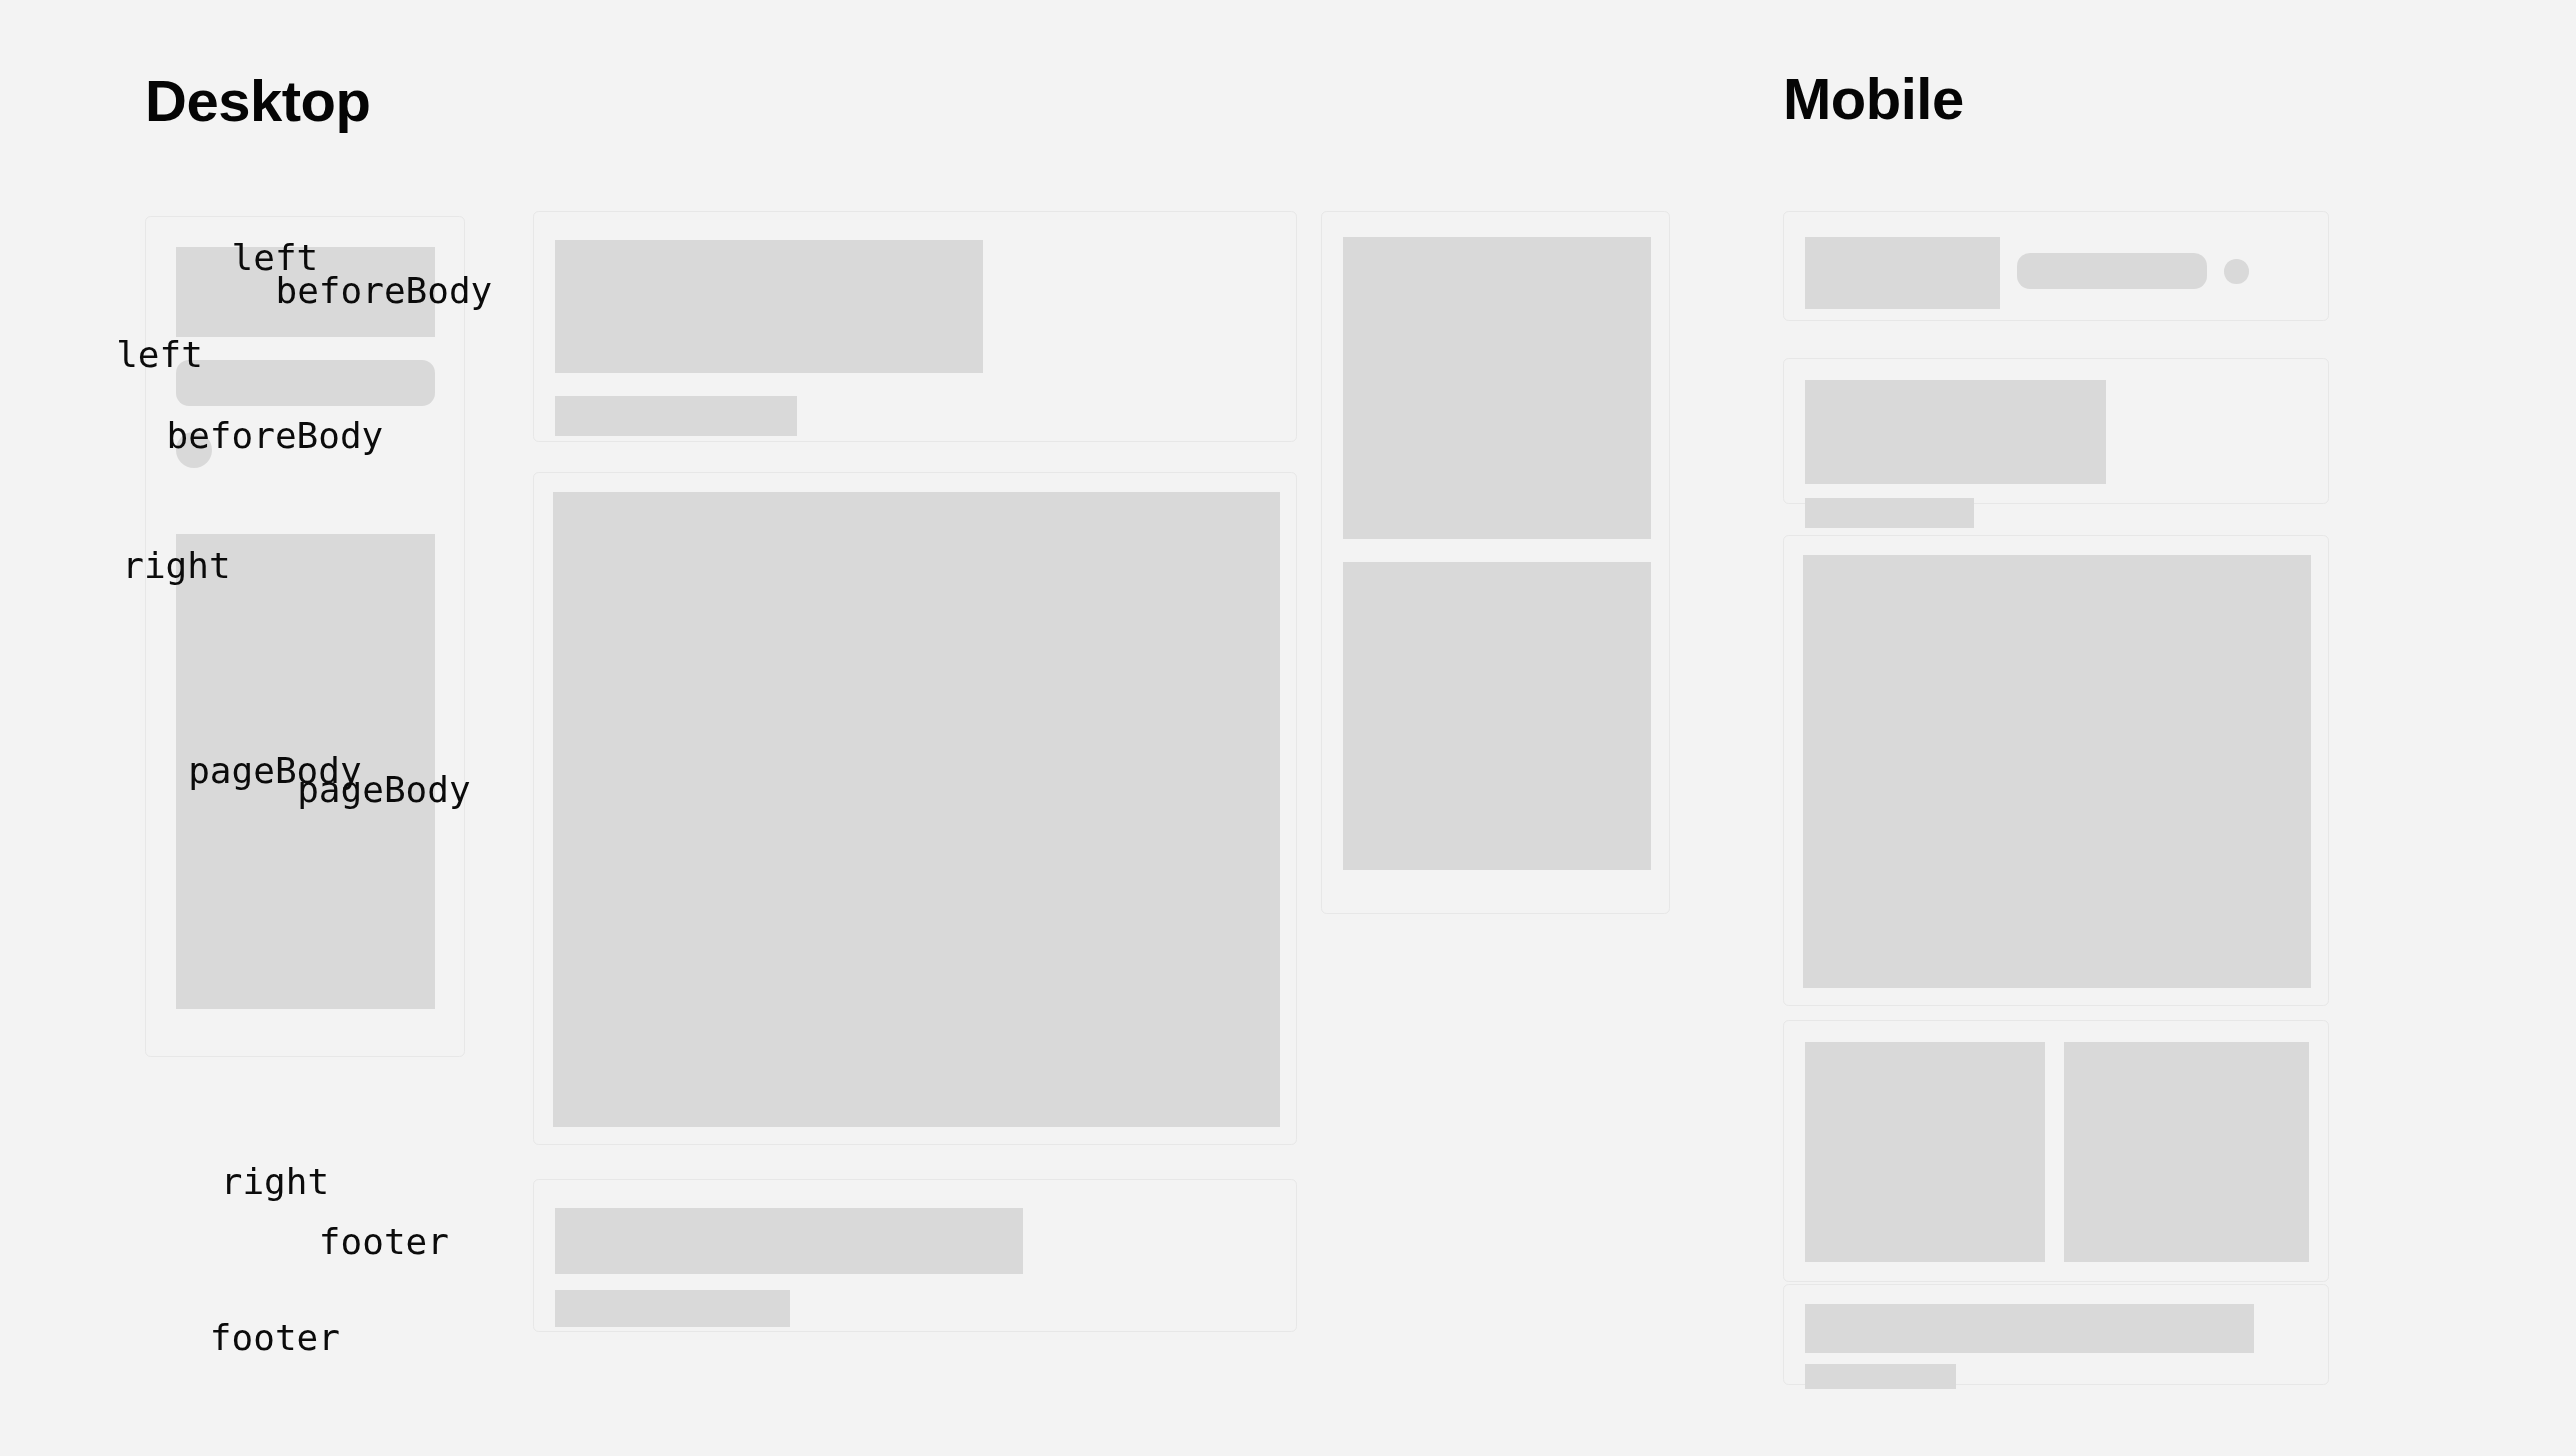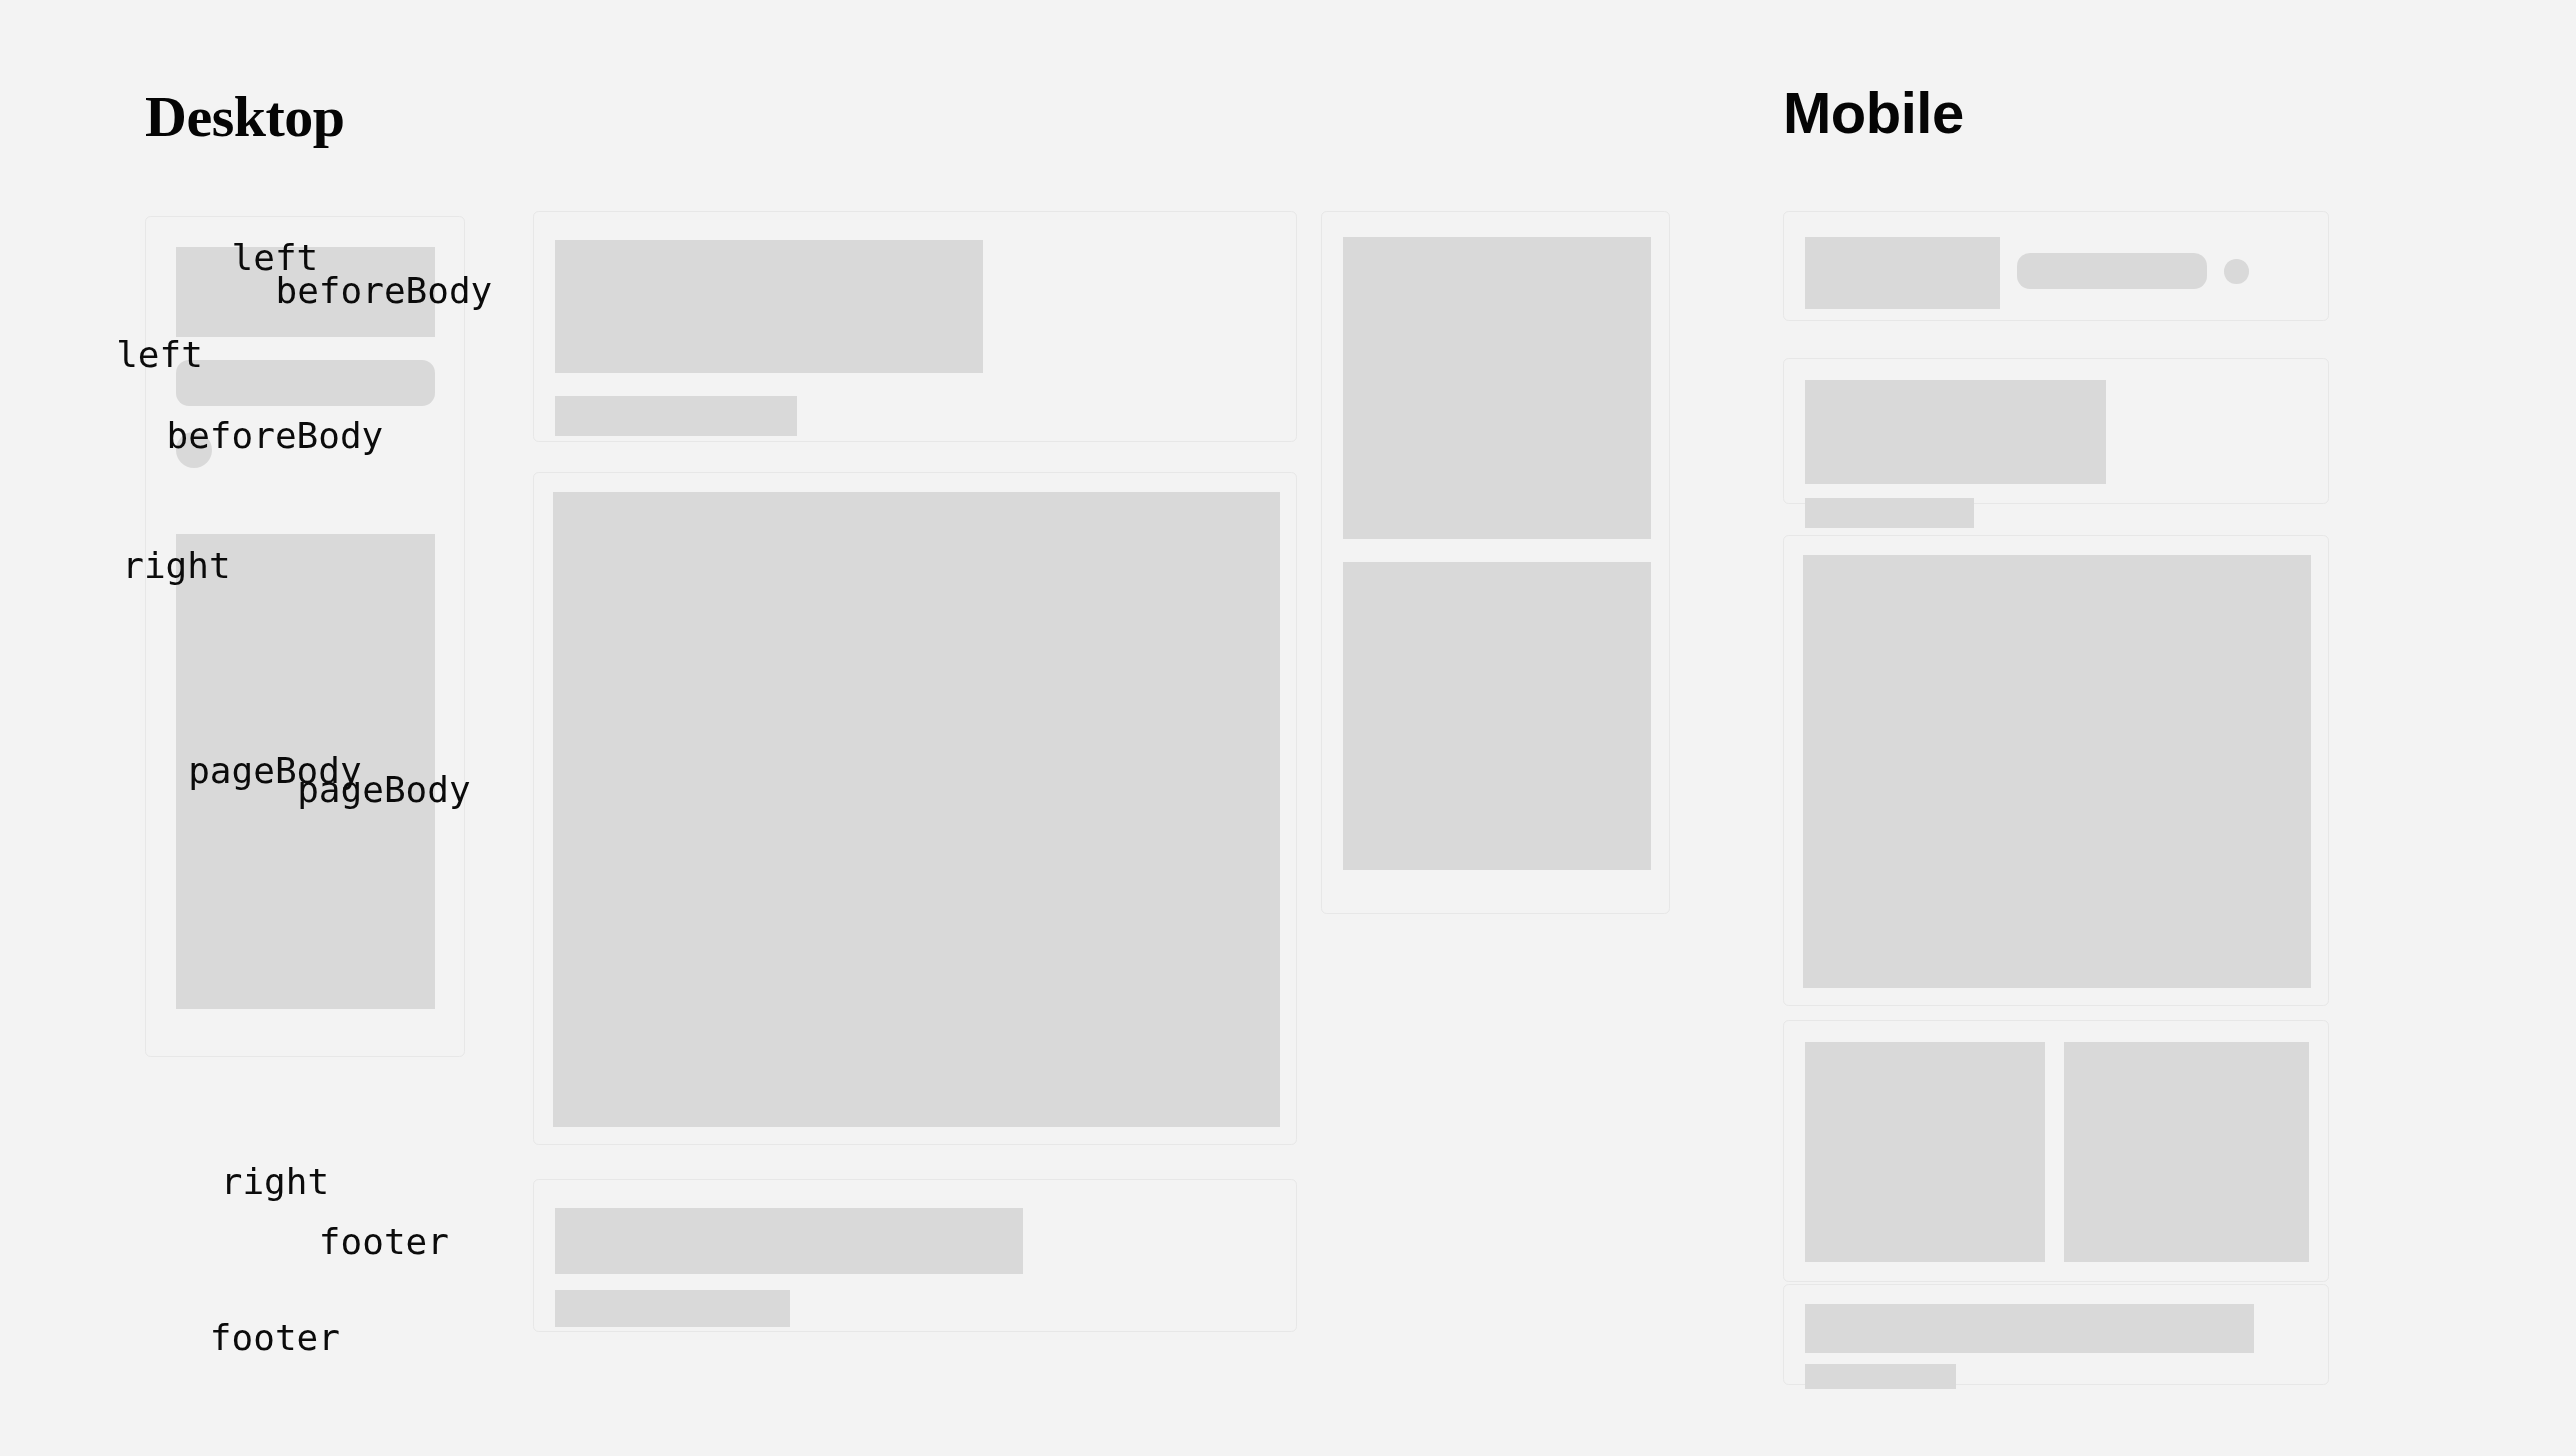--- a/index.html
+++ b/index.html
@@ -107,22 +107,22 @@
   #p-mobile-right       { left: 1783px; top: 1020px; width: 546px;  height: 262px; }
   #m-right-a            { left: 21px;   top: 21px;   width: 240px;  height: 220px; }
   #m-right-b            { left: 280px;  top: 21px;   width: 245px;  height: 220px; }
   #lbl-m-right          { left: 1.9px;    top: 1164px; width: 546px; }
 
   #p-mobile-footer      { left: 1783px; top: 1284px; width: 546px;  height: 101px; }
   #m-ft-big             { left: 21px;   top: 19px;   width: 449px;  height: 49px; }
   #m-ft-small           { left: 21px;   top: 79px;   width: 151px;  height: 24.5px; }
   #lbl-m-footer         { left: 1.9px;    top: 1320px; width: 546px; }
 
-  #h-desktop            { left: 145px;  top: 88px; font-family: Liberation Serif, serif; }
-  #h-mobile             { left: 1783px; top: 84px; }
+  #h-desktop            { left: 145px;  top: 72px; }
+  #h-mobile             { left: 1783px; top: 70px; }
 </style>
 </head>
 <body>
 
 <div class="stage">
 
   <div class="heading" id="h-desktop">Desktop</div>
 
   <div class="heading" id="h-mobile">Mobile</div>
 

